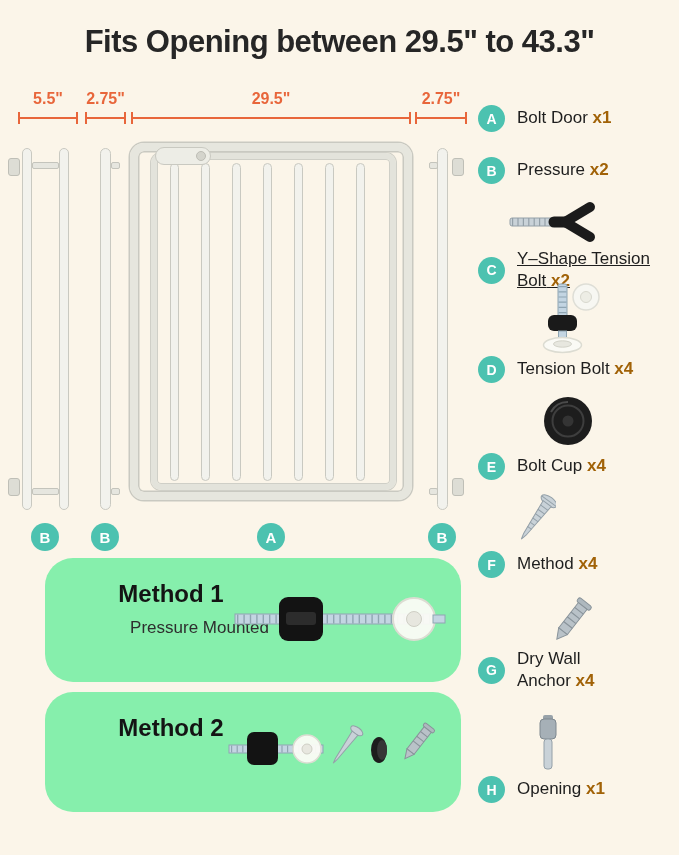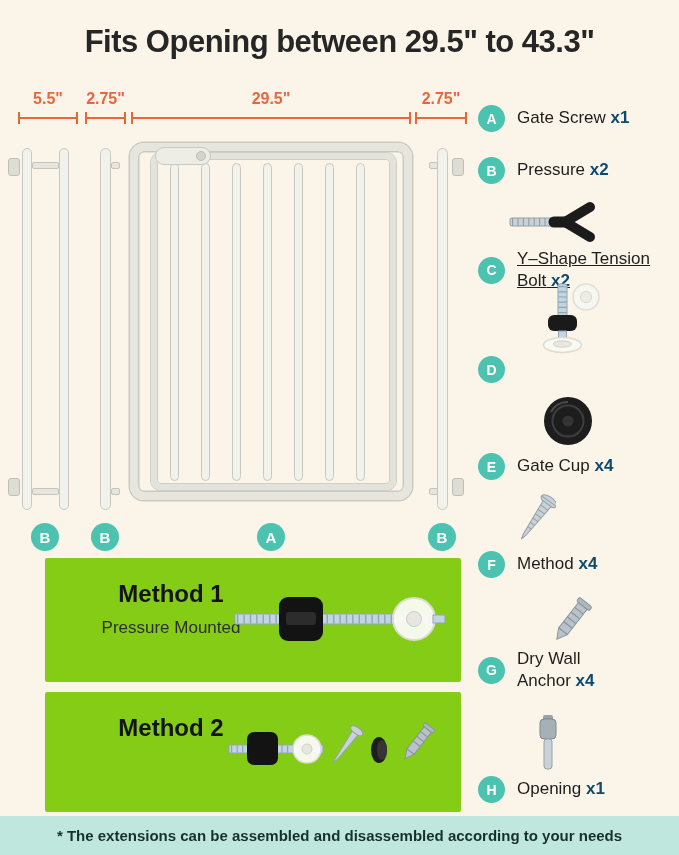--- a/index.html
+++ b/index.html
@@ -34,30 +34,30 @@
 
   
   .badge{position:absolute;width:28px;height:28px;border-radius:50%;background:#4CC2B0;color:#fff;
          font-weight:700;font-size:15px;display:flex;align-items:center;justify-content:center;}
 
   
   .part-row{position:absolute;left:478px;display:flex;gap:12px;align-items:center;}
   .part-circle{width:27px;height:27px;border-radius:50%;background:#4CC2B0;color:#fff;flex-shrink:0;
                font-weight:700;font-size:14px;display:flex;align-items:center;justify-content:center;}
   .part-text{font-size:17px;color:#1E1E1E;line-height:1.3;}
-  .part-text .count{color:#0c4a6e;font-weight:700;}
+  .part-text .count{color:#a16207;font-weight:700;}
   .w150{width:150px;text-decoration:underline;}
   .w100{width:100px;}
   .part-img{position:absolute;}
 
   
-  .method-box{position:absolute;left:45px;width:416px;background:#84cc16;border-radius:2px;}
+  .method-box{position:absolute;left:45px;width:416px;background:#86efac;border-radius:28px;}
   .method-text{position:absolute;left:28px;top:22px;width:196px;text-align:center;}
   .method-title{font-size:24px;font-weight:800;color:#141414;margin-bottom:10px;}
-  .method-sub{font-size:17px;color:#2E2E2E;}
+  .method-sub{font-size:17px;color:#2E2E2E;text-align:right;}
   .method-img{position:absolute;}
 
   
   .footer{position:absolute;left:0;top:816px;width:679px;height:39px;background:#C0E7DE;
           display:flex;align-items:center;justify-content:center;
           font-size:15px;font-weight:700;color:#16302B;}
 </style>
 </head>
 <body>
 
@@ -114,21 +114,21 @@
     <div class="cup" style="left:452px;top:478px;width:12px;height:18px;"></div>
   </div>
 
   <div class="badge" style="left:31px;top:523px;">B</div>
   <div class="badge" style="left:91px;top:523px;">B</div>
   <div class="badge" style="left:257px;top:523px;">A</div>
   <div class="badge" style="left:428px;top:523px;">B</div>
 
   <div class="part-row" style="top:105px;">
     <div class="part-circle">A</div>
-    <div class="part-text"><span>Gate Screw</span> <span class="count">x1</span></div>
+    <div class="part-text"><span>Bolt Door</span> <span class="count">x1</span></div>
   </div>
   <div class="part-row" style="top:157px;">
     <div class="part-circle">B</div>
     <div class="part-text"><span>Pressure</span> <span class="count">x2</span></div>
   </div>
 
   <svg class="part-img" style="left:508px;top:196px;" viewBox="0 0 100 52" width="100" height="52">
     <rect x="2" y="22" width="44" height="8" rx="2" fill="#C9D2D8" stroke="#94A0A8" stroke-width="1"></rect>
     <line x1="4" y1="26" x2="44" y2="26" stroke="#94A0A8" stroke-width="8" stroke-dasharray="1.2 4.2"></line>
     <path d="M46 26 H60" stroke="#1B1B1B" stroke-width="11" stroke-linecap="round"></path>
@@ -145,31 +145,32 @@
     <circle cx="50" cy="15" r="5.5" fill="#EDEDE5" stroke="#D8D8CE" stroke-width="1"></circle>
     <rect x="22" y="2" width="9" height="33" rx="2" fill="#C3D5E2" stroke="#8FA5B2" stroke-width="1"></rect>
     <line x1="26.5" y1="4" x2="26.5" y2="33" stroke="#8FA5B2" stroke-width="8" stroke-dasharray="1.2 4"></line>
     <rect x="12" y="33" width="29" height="16" rx="6" fill="#1A1A1A"></rect>
     <rect x="22.5" y="49" width="8" height="9" fill="#C3D5E2" stroke="#8FA5B2" stroke-width="1"></rect>
     <ellipse cx="26.5" cy="63" rx="19" ry="7.5" fill="#FAFAF5" stroke="#DCDCD2" stroke-width="1.5"></ellipse>
     <ellipse cx="26.5" cy="62" rx="9" ry="3.2" fill="#E7E7DF" stroke="#D2D2C8" stroke-width="1"></ellipse>
   </svg>
   <div class="part-row" style="top:356px;">
     <div class="part-circle">D</div>
+    <div class="part-text"><span>Tension Bolt</span> <span class="count">x4</span></div>
   </div>
 
   <svg class="part-img" style="left:541px;top:394px;" viewBox="0 0 54 54" width="54" height="54">
     <circle cx="27" cy="27" r="24" fill="#1D1D1D"></circle>
     <circle cx="27" cy="27" r="15.5" fill="none" stroke="#3E3E3E" stroke-width="2"></circle>
     <circle cx="27" cy="27" r="5.5" fill="#343434"></circle>
     <path d="M10 18 A19 19 0 0 1 27 8" stroke="#4A4A4A" stroke-width="2" fill="none"></path>
   </svg>
   <div class="part-row" style="top:453px;">
     <div class="part-circle">E</div>
-    <div class="part-text"><span>Gate Cup</span> <span class="count">x4</span></div>
+    <div class="part-text"><span>Bolt Cup</span> <span class="count">x4</span></div>
   </div>
 
   <svg class="part-img" style="left:516px;top:490px;" viewBox="0 0 40 58" width="40" height="58">
     <g transform="rotate(36 20 29)">
       <ellipse cx="20" cy="7" rx="9" ry="4.5" fill="#C9D2D8" stroke="#94A0A8" stroke-width="1"></ellipse>
       <line x1="11.5" y1="7" x2="28.5" y2="7" stroke="#94A0A8" stroke-width="1"></line>
       <path d="M15 10 H25 L21.5 48 L20 54 L18.5 48 Z" fill="#C9D2D8" stroke="#94A0A8" stroke-width="1"></path>
       <path d="M15.4 15 h9.2 M15.8 20 h8.4 M16.2 25 h7.6 M16.6 30 h6.8 M17 35 h6 M17.4 40 h5.2" stroke="#94A0A8" stroke-width="1"></path>
     </g>
   </svg>
@@ -239,15 +240,14 @@
         <g transform="rotate(38 16 25)">
           <rect x="10" y="1" width="13" height="4" rx="2" fill="#AEB8BE" stroke="#89939A" stroke-width="1"></rect>
           <rect x="12" y="5" width="9" height="28" fill="#B9C2C8" stroke="#89939A" stroke-width="1"></rect>
           <path d="M12 11 h9 M12 17 h9 M12 23 h9" stroke="#89939A" stroke-width="1"></path>
           <path d="M12 33 L16.5 42 L21 33 Z" fill="#B9C2C8" stroke="#89939A" stroke-width="1"></path>
         </g>
       </g>
     </svg>
   </div>
 
-  <div class="footer">* The extensions can be assembled and disassembled according to your needs</div>
 
 </div>
 
 </body></html>

